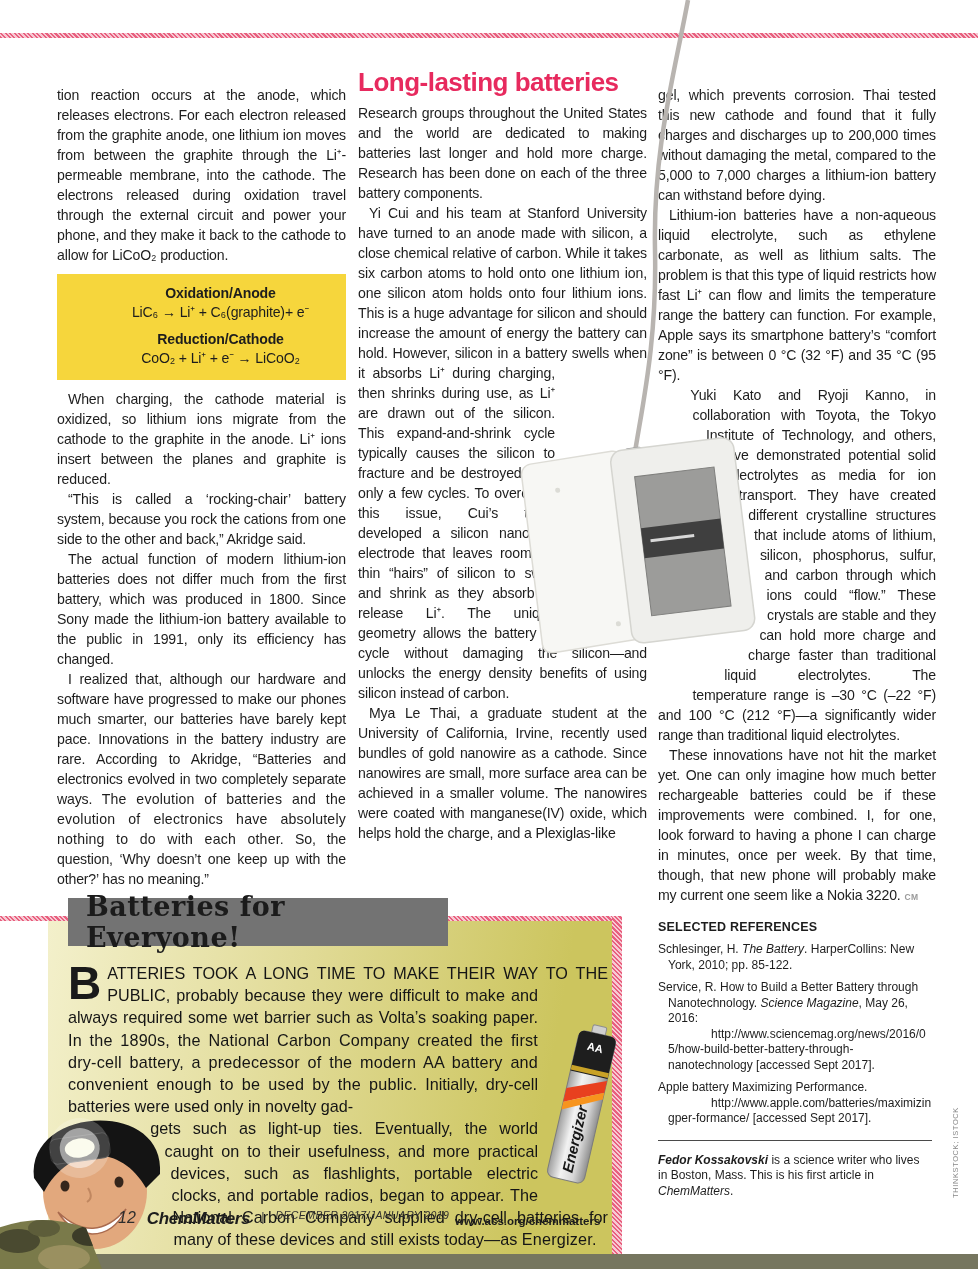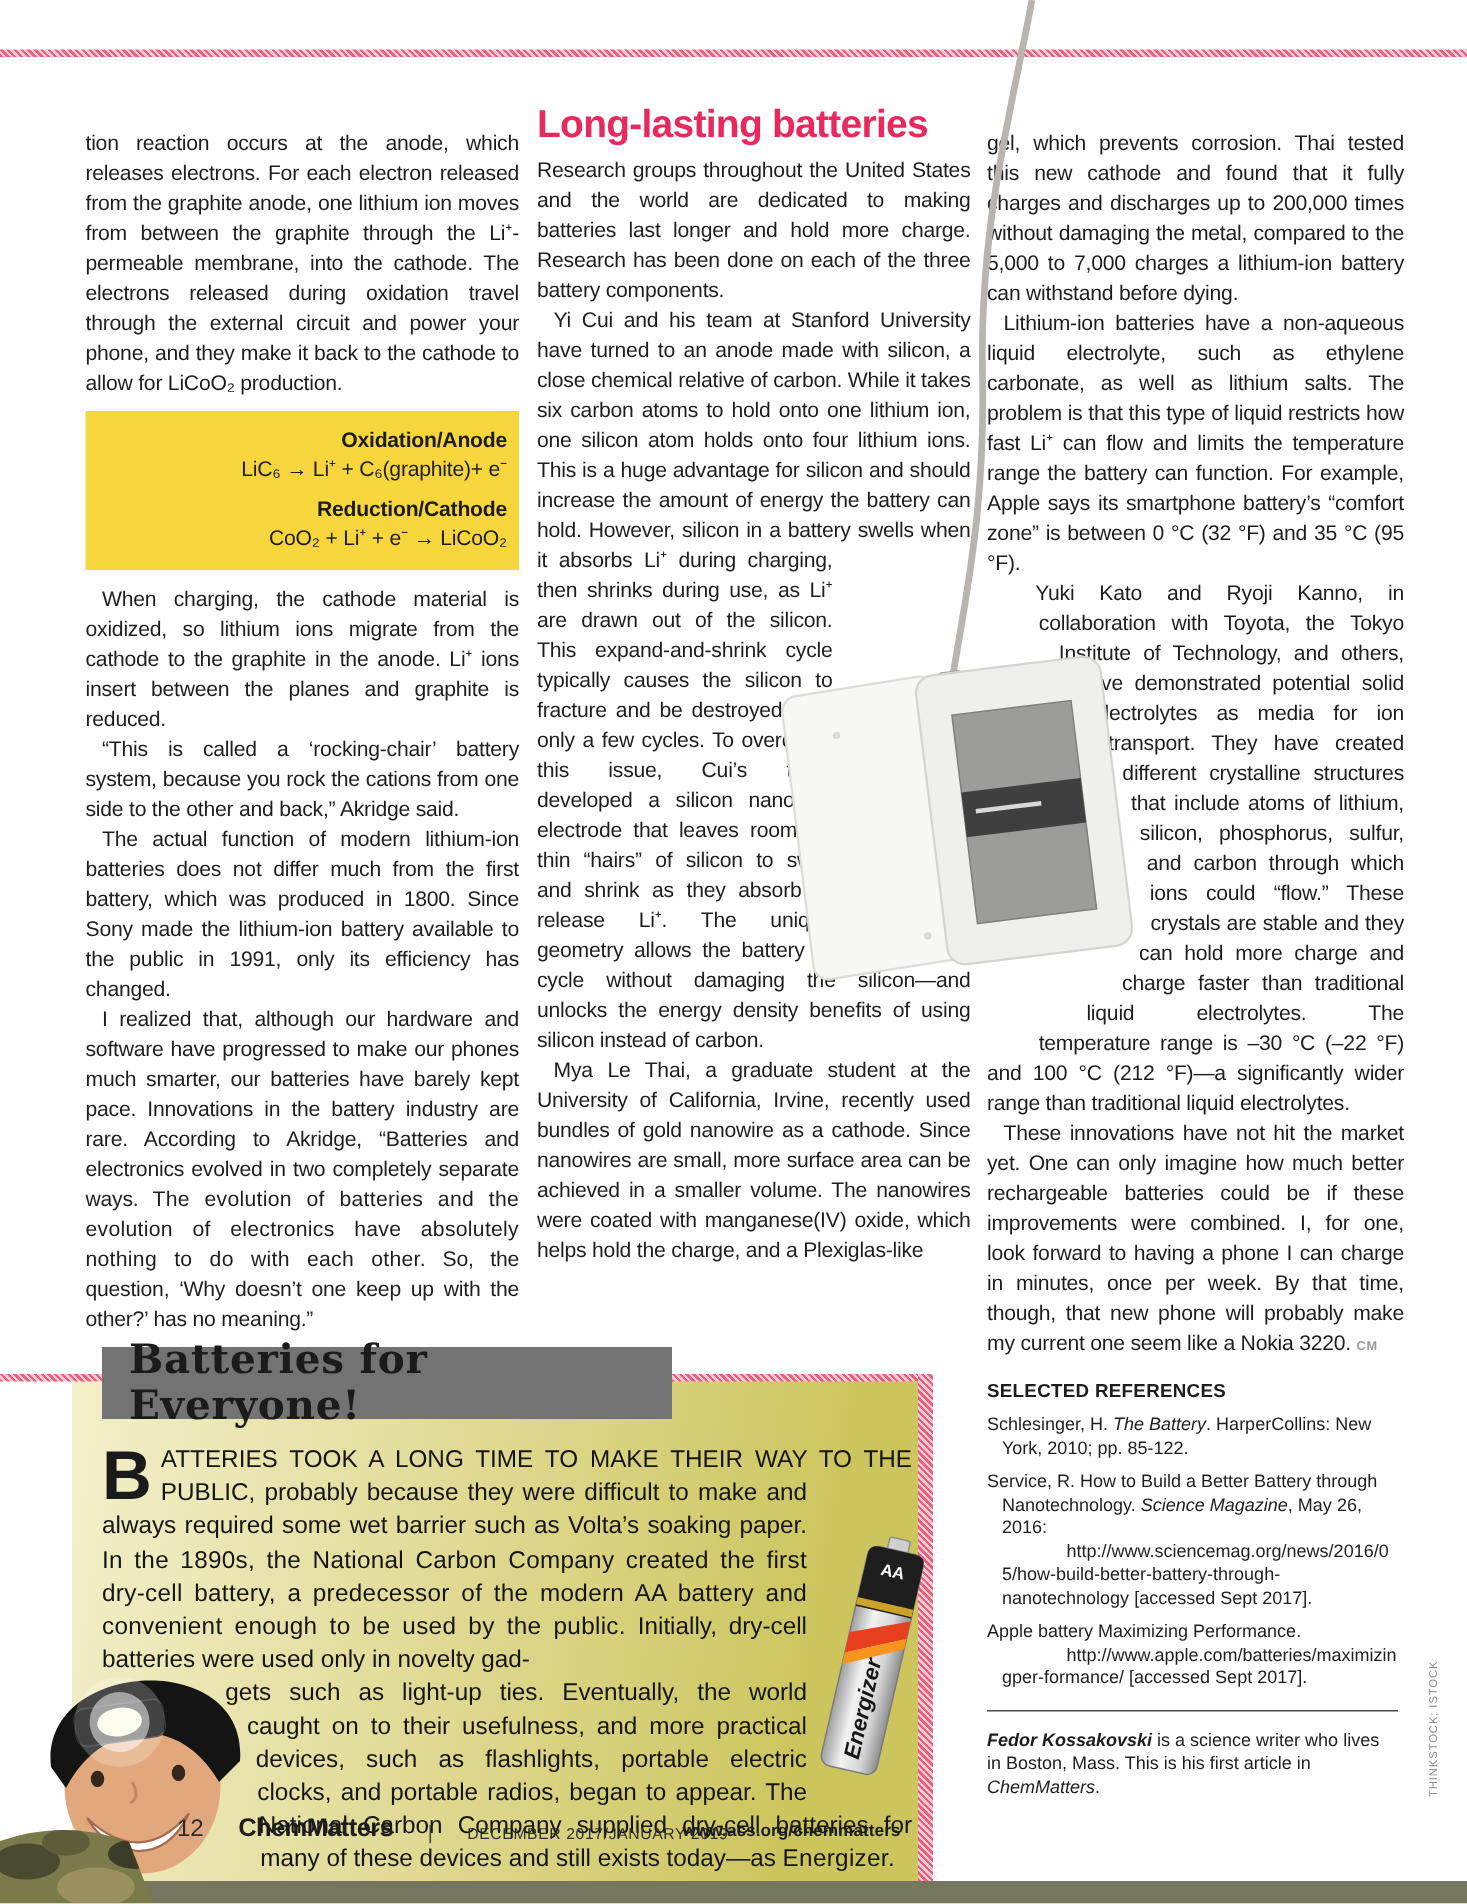--- a/index.html
+++ b/index.html
@@ -14,21 +14,21 @@
 
   
   .col{position:absolute;top:85px;width:289px;font-size:14.1px;line-height:20px;
        text-align:justify;color:#1d1d1d;letter-spacing:-0.15px;z-index:2;}
   #col1{left:57px;} #col2{left:358px;top:68px;} #col3{left:658px;width:278px;}
   .col p{margin:0;}
   .col p.ind{text-indent:11px;}
   .bold-pull{font-weight:normal;letter-spacing:0.2px;}
   h2.section{margin:0 0 7px 0;font-size:26px;line-height:28px;font-weight:bold;
        color:#e72a5e;text-align:left;letter-spacing:-0.5px;}
-  .eq-box{background:#f6d63c;margin:9px 0;padding:10px 8px 12px 46px;text-align:right;}
+  .eq-box{background:#f6d63c;margin:9px 0;padding:10px 8px 12px 46px;text-align:center;}
   .eq-box .eq-h{font-weight:bold;line-height:19px;}
   .eq-box .eq{line-height:19px;margin-bottom:8px;}
   .eq-box .eq:last-child{margin-bottom:0;}
   .endmark{font-size:8.5px;color:#9a9a9a;font-weight:bold;letter-spacing:0.5px;}
 
   
   .float-charger-col2{float:right;width:92px;height:436px;
        shape-outside:polygon(0 182px,92px 182px,92px 428px,0 428px);shape-margin:5px;}
   .float-charger-col3{float:left;width:112px;height:312px;shape-margin:6px;
        shape-outside:polygon(0 20px,14px 20px,54px 80px,84px 140px,100px 195px,103px 225px,82px 262px,38px 292px,0 308px);}
@@ -59,21 +59,21 @@
   #refs{position:absolute;left:658px;top:920px;width:274px;z-index:2;color:#1d1d1d;}
   #refs .refs-heading{font-size:12.5px;font-weight:bold;letter-spacing:0.2px;margin:0 0 8px 0;}
   #refs .ref{font-size:12px;line-height:15.5px;margin:0 0 7px 0;padding-left:10px;text-indent:-10px;text-align:left;}
   #refs .url{overflow-wrap:anywhere;margin-left:43px;}
   #refs .it{font-style:italic;}
   #refs hr{border:none;border-top:1.5px solid #4a4a4a;margin:13px 0 10px 0;}
   #refs .bio{font-size:12px;line-height:15.5px;text-align:left;}
   #refs .bio .name{font-weight:bold;font-style:italic;}
 
   
-  #footer{position:absolute;left:118px;top:1209px;z-index:6;display:flex;align-items:flex-end;gap:23px;color:#2d2d2d;}
+  #footer{position:absolute;left:118px;top:1209px;z-index:6;display:flex;align-items:flex-start;gap:11px;color:#2d2d2d;font-style:italic;}
   #footer .pg{font-size:16px;}
   #footer .brand{font-size:17px;font-weight:bold;letter-spacing:-0.4px;color:#1d1d1d;}
   #footer .sep{font-size:13px;color:#444;}
   #footer .issue{font-size:10.5px;letter-spacing:0.4px;color:#2d2d2d;}
   #footer-url{position:absolute;left:455px;top:1215px;z-index:6;font-size:11.5px;font-weight:bold;color:#1d1d1d;}
 
   #credit{position:absolute;left:951px;top:1078px;height:120px;z-index:2;
        writing-mode:vertical-rl;transform:rotate(180deg);
        font-size:7.5px;color:#8a8a8a;letter-spacing:0.6px;}
   #bottom-strip{position:absolute;left:0;top:1254px;width:978px;height:15px;background:#76765f;z-index:3;}

